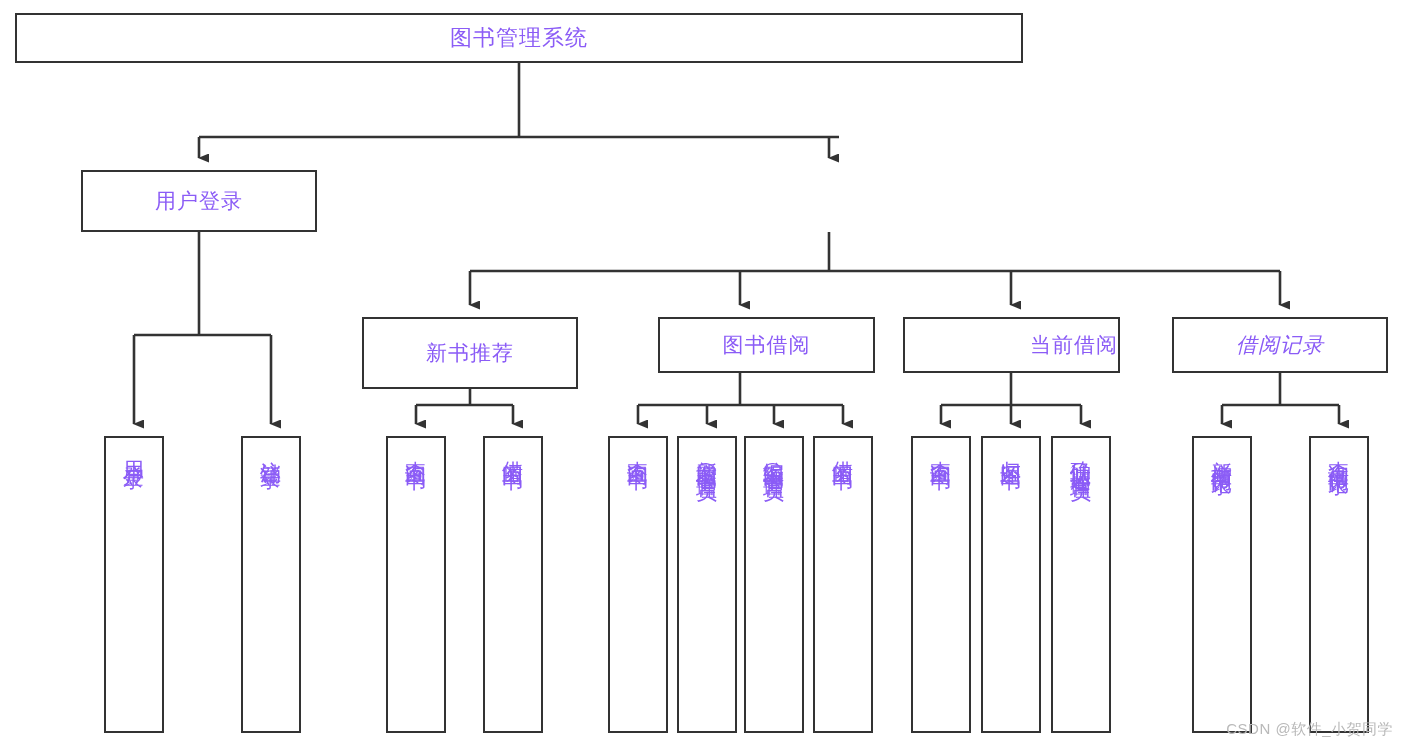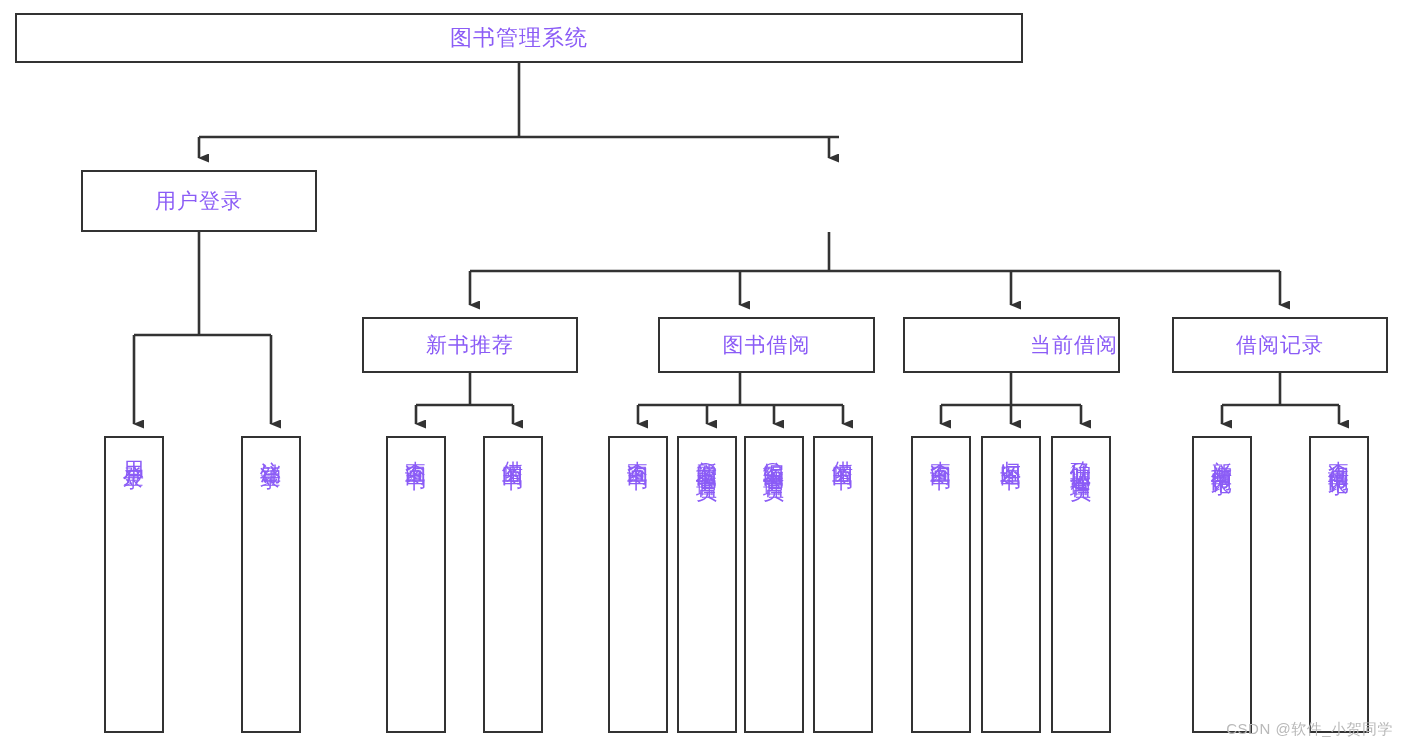--- a/index.html
+++ b/index.html
@@ -125,30 +125,30 @@
   </svg>
 
   <div class="node root" style="left:15px; top:13px; width:1008px; height:50px;">
     <span class="label">图书管理系统</span>
   </div>
 
   <div class="node l2" style="left:81px; top:170px; width:236px; height:62px;">
     <span class="label">用户登录</span>
   </div>
 
-  <div class="node l3" style="left:362px; top:317px; width:216px; height:56px;">
+  <div class="node l3" style="left:362px; top:317px; width:216px; height:72px;">
     <span class="label">新书推荐</span>
   </div>
   <div class="node l3" style="left:658px; top:317px; width:217px; height:56px;">
     <span class="label">图书借阅</span>
   </div>
   <div class="node l3" style="left:903px; top:317px; width:217px; height:56px;justify-content:flex-end;">
     <span class="label">当前借阅</span>
   </div>
-  <div class="node l3" style="left:1172px; top:317px; width:216px; height:56px;">
+  <div class="node l3" style="left:1172px; top:317px; width:216px; height:56px;font-style:italic;">
     <span class="label">借阅记录</span>
   </div>
 
   <div class="node leaf" style="left:104px; top:436px; width:60px; height:297px;">
     <span class="label">用户登录</span>
   </div>
   <div class="node leaf" style="left:241px; top:436px; width:60px; height:297px;">
     <span class="label">注销登录</span>
   </div>
 

